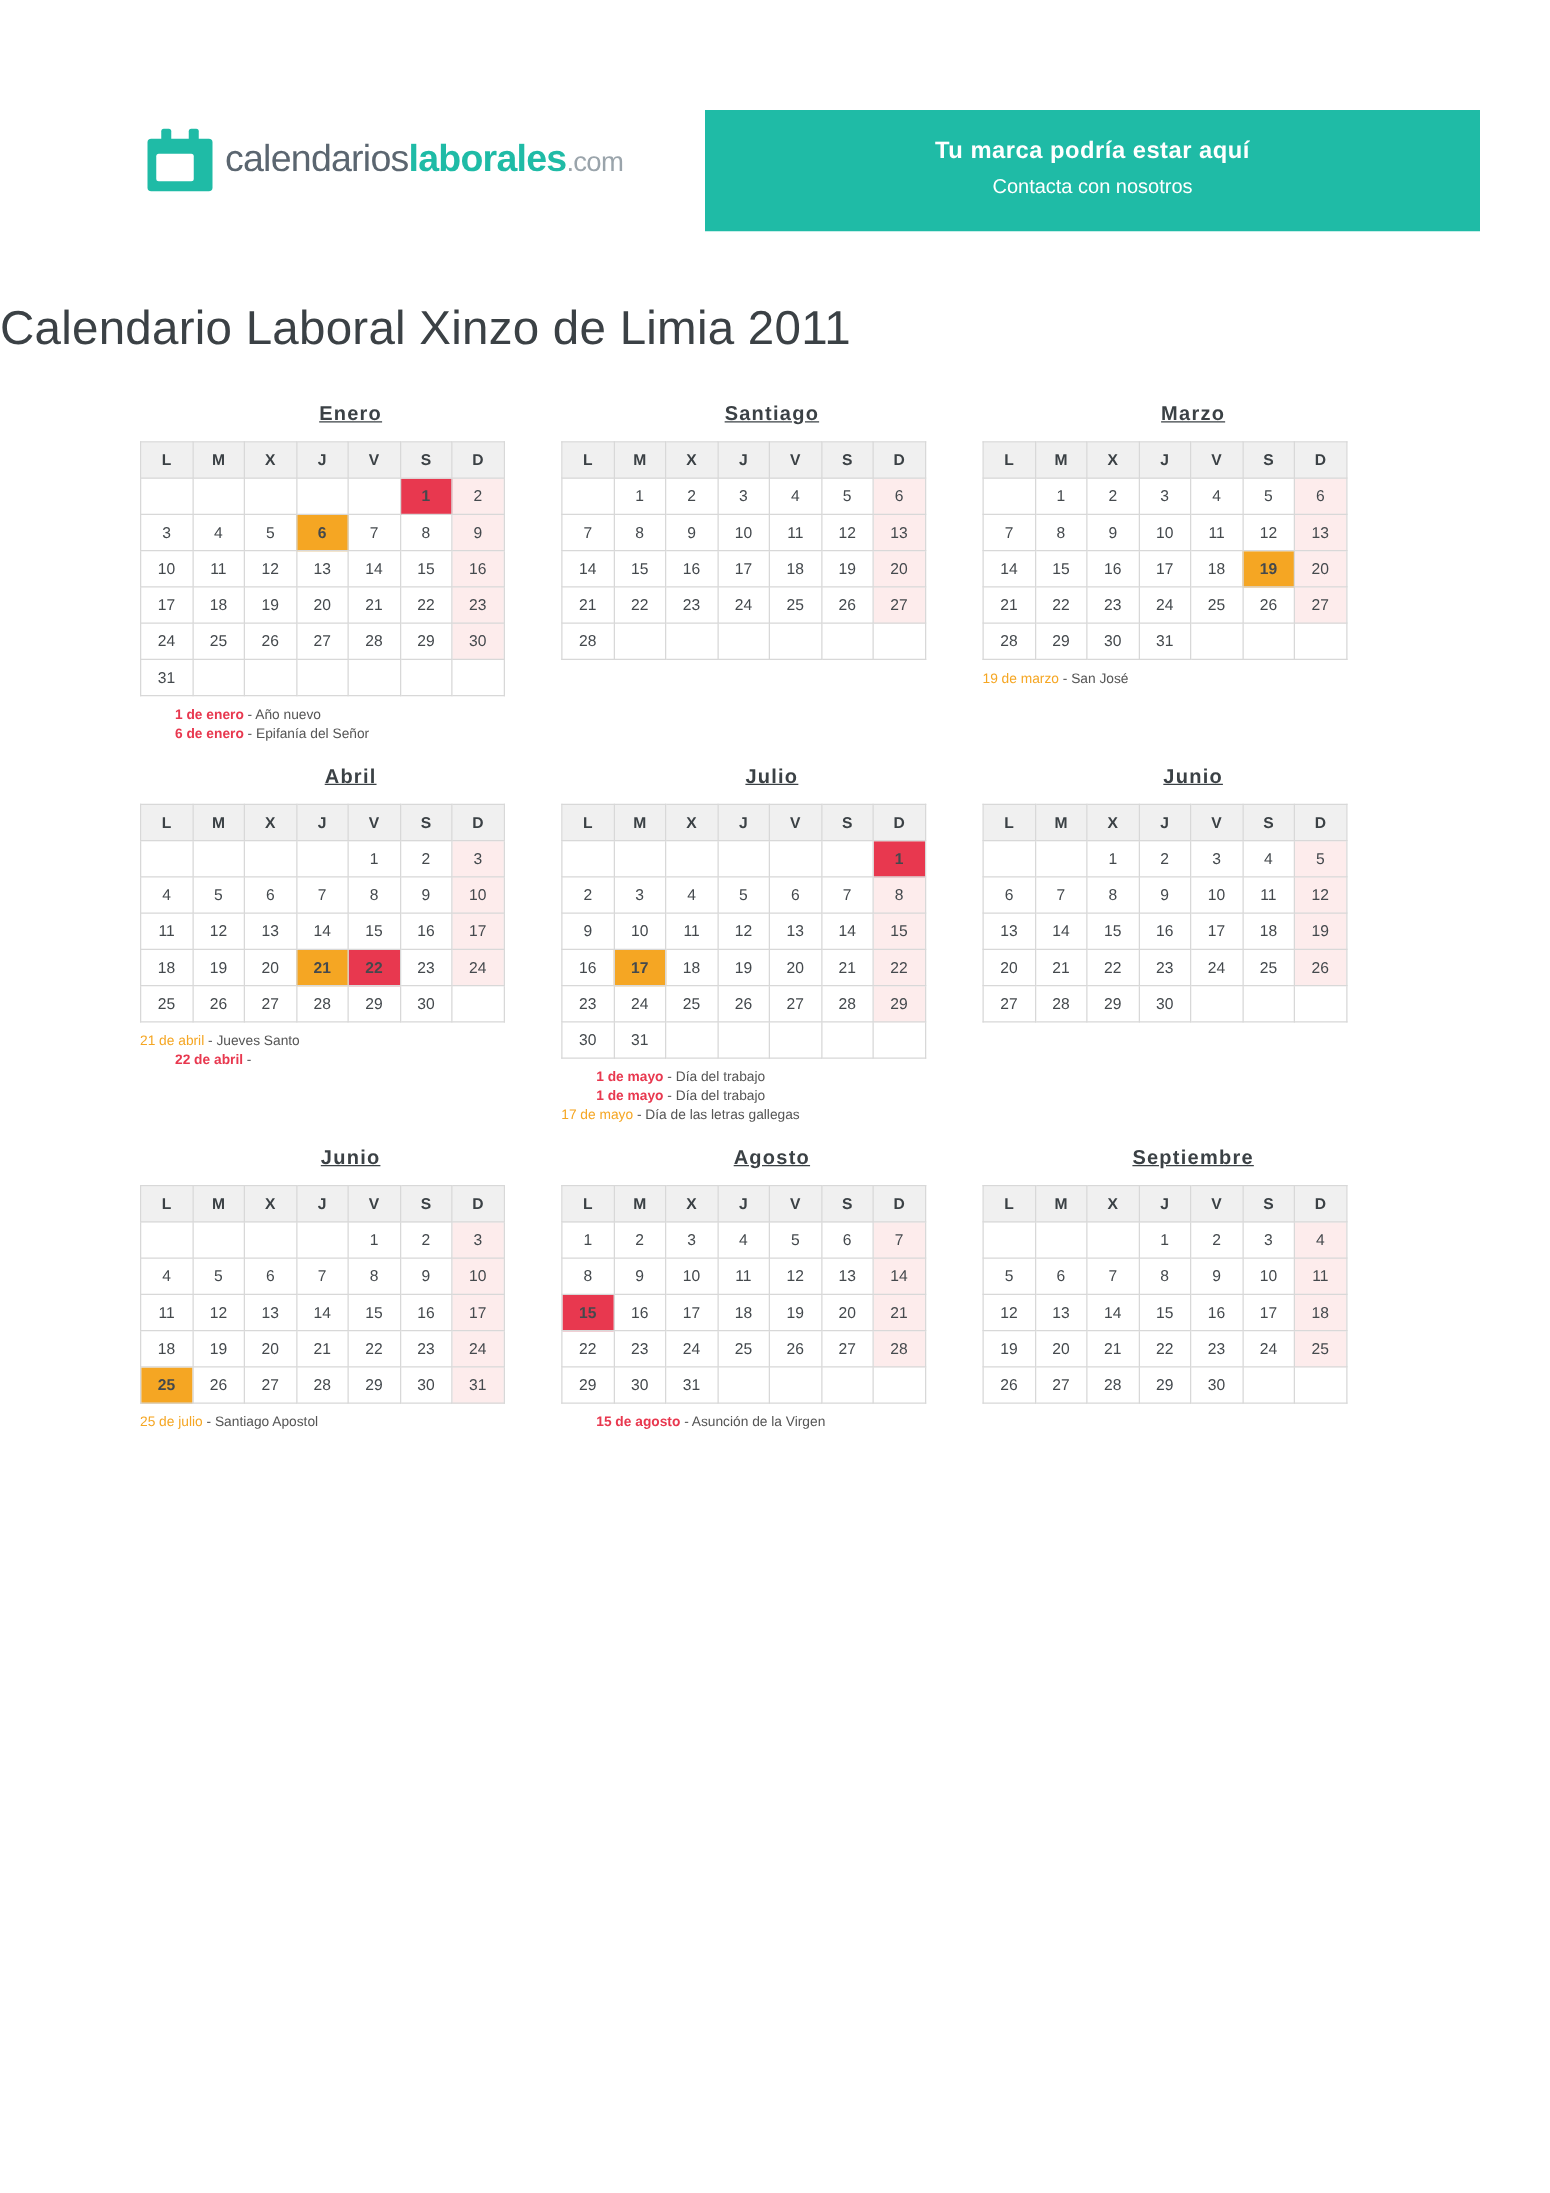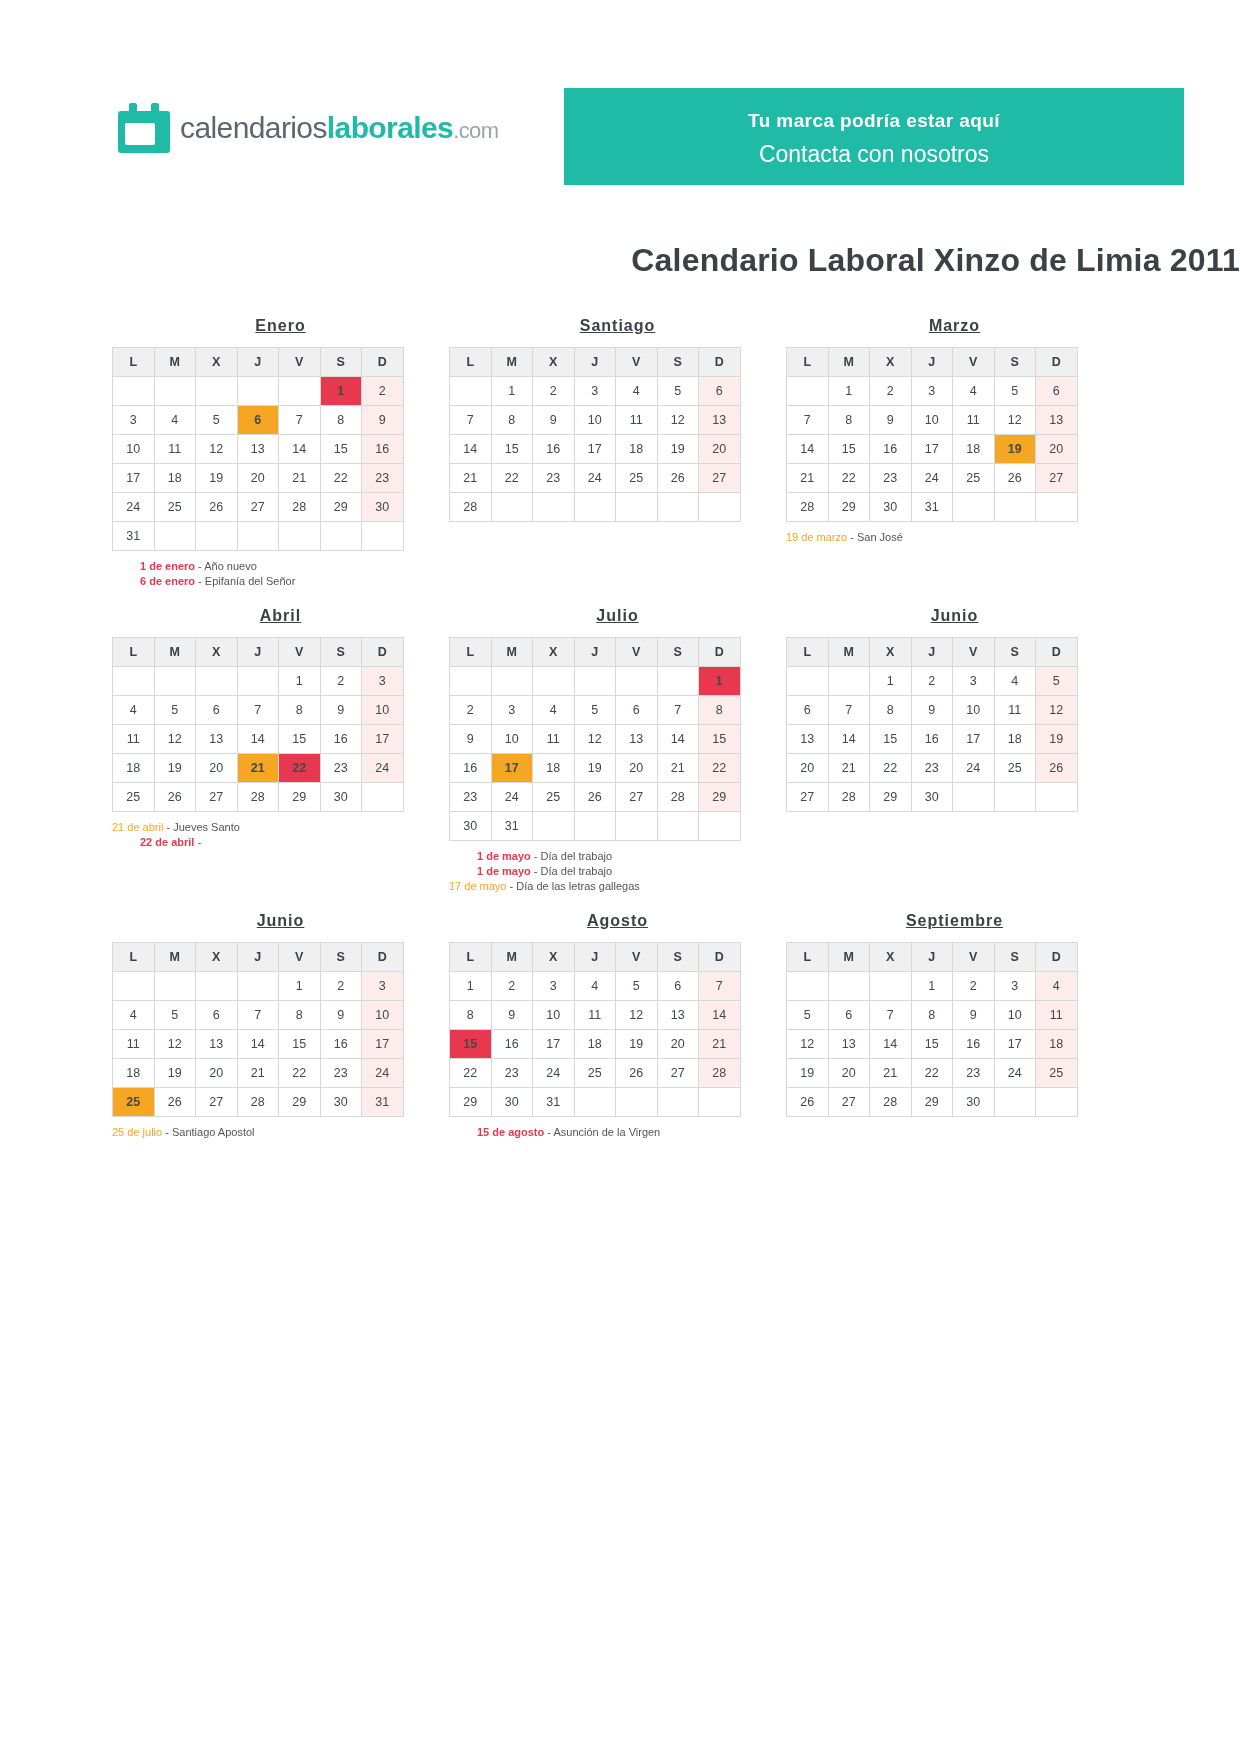--- a/index.html
+++ b/index.html
@@ -89,28 +89,28 @@
     box-sizing: border-box;
     padding-top: 22px;
   }
   .banner .line1 {
     font-size: 19px;
     font-weight: bold;
     letter-spacing: 0.4px;
     margin-bottom: 9px;
   }
   .banner .line2 {
-    font-size: 23px;
+    font-size: 16px;
   }
 
   
   .page-title {
-    text-align: right;
-    font-size: 32px;
-    font-weight: bold;
+    text-align: left;
+    font-size: 38px;
+    font-weight: normal;
     color: #3b4145;
     margin-top: 50px;
     letter-spacing: 0.2px;
   }
 
   
   .months {
     margin: 38px 0 0 0;
     padding: 0 112px;
     display: flex;

